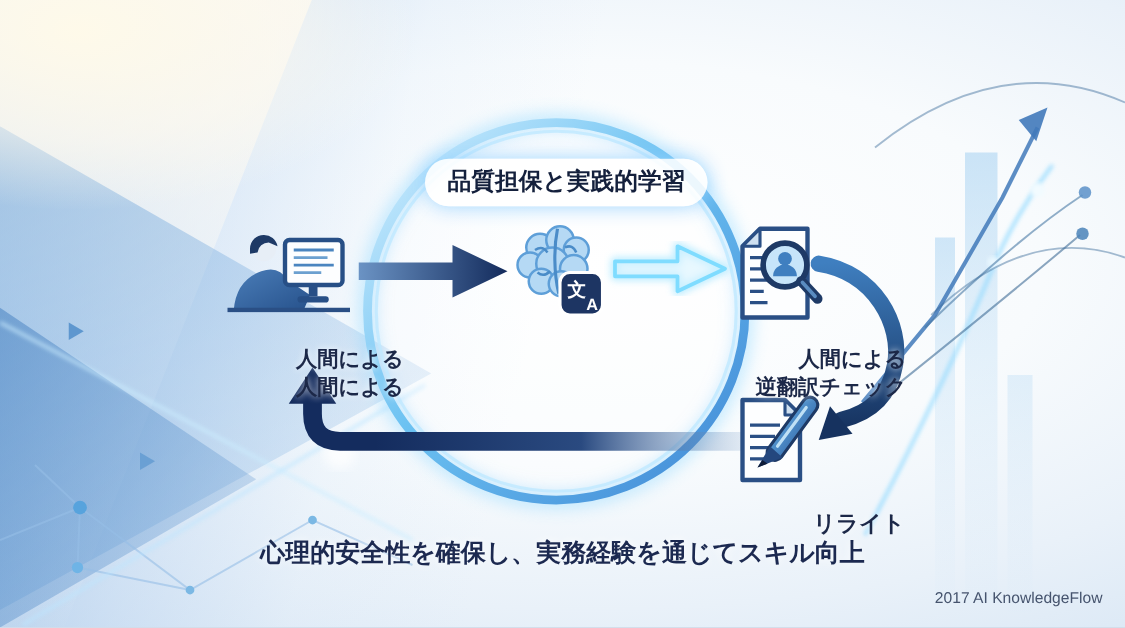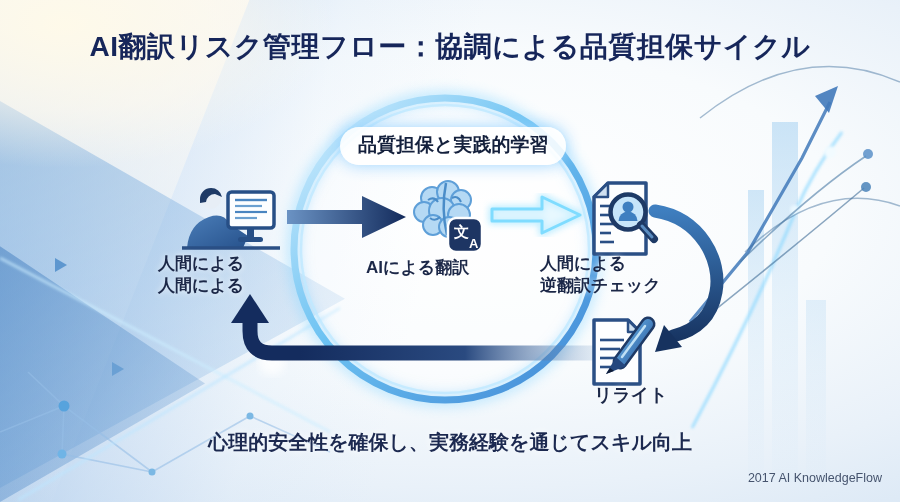--- a/index.html
+++ b/index.html
@@ -28,22 +28,22 @@
   
   .icon{position:absolute;}
   .icon svg{display:block;width:100%;height:100%;}
 
   
   .title{position:absolute;left:0;top:28px;width:100%;text-align:center;
     font-size:28px;font-weight:800;letter-spacing:.5px;color:#16265a;}
   .pill{position:absolute;left:340px;top:127px;padding:5px 18px 7px;border-radius:20px;
     background:rgba(255,255,255,.88);box-shadow:0 0 16px rgba(150,210,255,.95);
     font-size:19px;font-weight:800;color:#14203c;white-space:nowrap;text-align:center;}
-  .step-label{position:absolute;text-align:left;font-size:17px;font-weight:800;
-    color:#1c2848;line-height:1.32;text-shadow:0 0 6px rgba(255,255,255,.9);}
+  .step-label{position:absolute;text-align:right;font-size:17px;font-weight:800;
+    color:#1c2848;line-height:1.32;text-shadow:0 0 6px rgba(255,255,255,.9);margin-top:24px;}
   .step-label span{display:block;}
   .lbl-input{left:158px;top:253px;width:165px;}
   .lbl-ai{left:366px;top:257px;width:165px;}
   .lbl-check{left:540px;top:253px;width:185px;}
   .lbl-rewrite{left:594px;top:384px;width:130px;font-size:18px;}
   .note{position:absolute;left:0;top:429px;width:100%;text-align:center;
     font-size:20px;font-weight:800;color:#1c2950;text-shadow:0 0 8px rgba(255,255,255,.9);font-family:Liberation Mono, monospace;}
   .credit{position:absolute;right:18px;top:471px;font-size:12.5px;color:#46546e;}
 </style>
 </head>
@@ -235,30 +235,26 @@
       <line x1="18" y1="46" x2="41" y2="46" stroke="#2a4f85" stroke-width="2.6"></line>
       <line x1="18" y1="55" x2="34" y2="55" stroke="#2a4f85" stroke-width="2.6"></line>
       <line x1="66" y1="12" x2="38" y2="50" stroke="#1e3a66" stroke-width="15" stroke-linecap="round"></line>
       <line x1="66" y1="12" x2="38" y2="50" stroke="url(#penGrad)" stroke-width="10" stroke-linecap="round"></line>
       <line x1="63" y1="14" x2="40" y2="45" stroke="#bfe0f5" stroke-width="2.5" stroke-linecap="round"></line>
       <polygon points="34,45 44,54 24,62" fill="#24477e"></polygon>
       <polygon points="28,56 32,59 24,62" fill="#0e1c38"></polygon>
     </svg>
   </div>
 
-  <div class="title">AI翻訳リスク管理フロー：協調による品質担保サイクル</div>
   <div class="pill">品質担保と実践的学習</div>
 
   <div class="step-label lbl-input">
     <span>人間による</span>
     <span>人間による</span>
   </div>
-  <div class="step-label lbl-ai">
-    <span>AIによる翻訳</span>
-  </div>
   <div class="step-label lbl-check">
     <span>人間による</span>
     <span>逆翻訳チェック</span>
   </div>
   <div class="step-label lbl-rewrite">
     <span>リライト</span>
   </div>
 
   <div class="note">心理的安全性を確保し、実務経験を通じてスキル向上</div>
   <div class="credit">2017 AI KnowledgeFlow</div>

